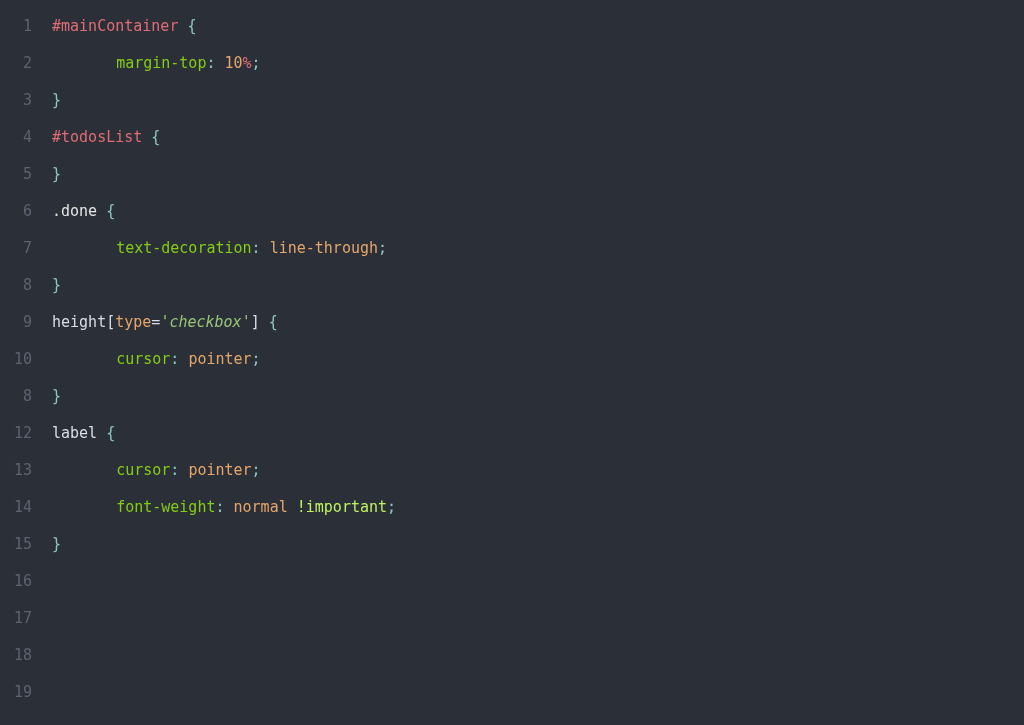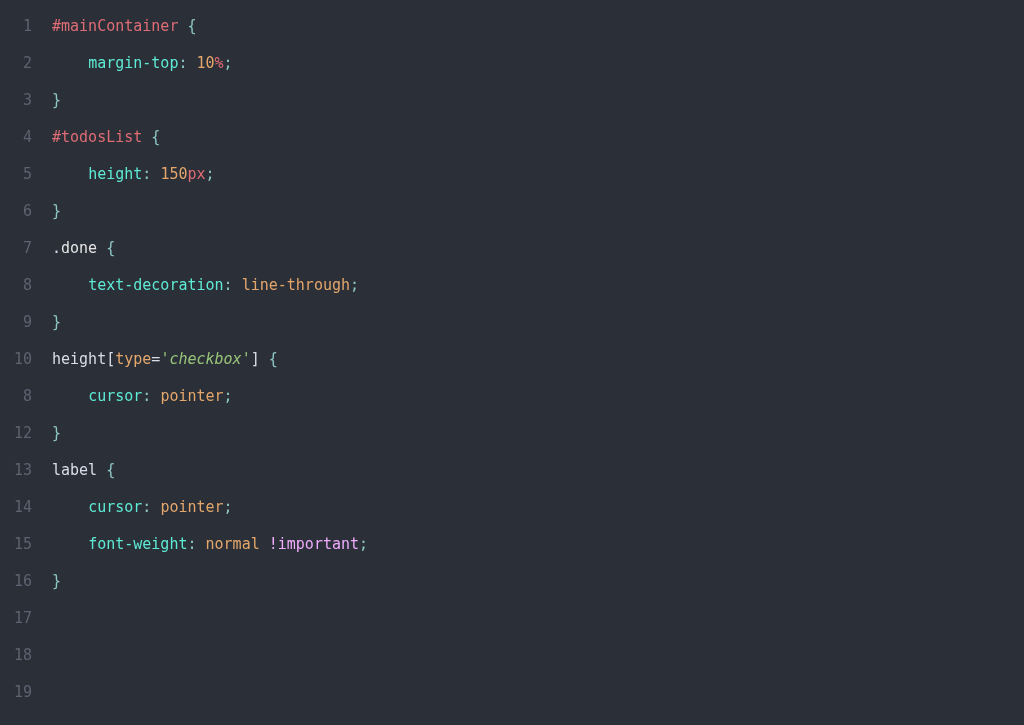--- a/index.html
+++ b/index.html
@@ -34,28 +34,28 @@
     }
     .line {
       height: 37px;
       line-height: 37px;
       white-space: pre;
     }
     .sel-id    { color: #e06c75; }
     .sel-class { color: #e5e5e5; }
     .sel-tag   { color: #d8dee9; }
     .sel-attr  { color: #e5a66b; }
-    .prop      { color: #5eead4; }
+    .prop      { color: #84cc16; margin-left: 28px; }
     .punct     { color: #8fc7c5; }
     .brace     { color: #8fc7c5; }
     .value     { color: #e5a66b; }
     .number    { color: #e5a66b; }
     .unit      { color: #e06c75; }
     .string    { color: #98c379; font-style: italic; }
-    .important { color: #f0abfc; }
+    .important { color: #bef264; }
     .plain     { color: #d8dee9; }
   </style>
 </head>
 <body>
 
 <div class="editor">
   <div class="gutter">
     <div>1</div>
     <div>2</div>
     <div>3</div>
@@ -75,21 +75,20 @@
     <div>17</div>
     <div>18</div>
     <div>19</div>
   </div>
 
   <div class="code">
     <div class="line"><span class="sel-id">#</span><span class="sel-id">mainContainer</span><span class="plain"> </span><span class="brace">{</span></div>
     <div class="line"><span>    </span><span class="prop">margin-top</span><span class="punct">: </span><span class="number">10</span><span class="unit">%</span><span class="punct">;</span></div>
     <div class="line"><span class="brace">}</span></div>
     <div class="line"><span class="sel-id">#</span><span class="sel-id">todosList</span><span class="plain"> </span><span class="brace">{</span></div>
-    <div class="line"><span>    </span><span class="prop">height</span><span class="punct">: </span><span class="number">150</span><span class="unit">px</span><span class="punct">;</span></div>
     <div class="line"><span class="brace">}</span></div>
     <div class="line"><span class="plain">.</span><span class="sel-class">done</span><span class="plain"> </span><span class="brace">{</span></div>
     <div class="line"><span>    </span><span class="prop">text-decoration</span><span class="punct">: </span><span class="value">line-through</span><span class="punct">;</span></div>
     <div class="line"><span class="brace">}</span></div>
     <div class="line"><span class="sel-tag">height</span><span class="plain">[</span><span class="sel-attr">type</span><span class="plain">=</span><span class="string">'checkbox'</span><span class="plain">]</span><span class="plain"> </span><span class="brace">{</span></div>
     <div class="line"><span>    </span><span class="prop">cursor</span><span class="punct">: </span><span class="value">pointer</span><span class="punct">;</span></div>
     <div class="line"><span class="brace">}</span></div>
     <div class="line"><span class="sel-tag">label</span><span class="plain"> </span><span class="brace">{</span></div>
     <div class="line"><span>    </span><span class="prop">cursor</span><span class="punct">: </span><span class="value">pointer</span><span class="punct">;</span></div>
     <div class="line"><span>    </span><span class="prop">font-weight</span><span class="punct">: </span><span class="value">normal</span><span class="plain"> </span><span class="important">!important</span><span class="punct">;</span></div>

